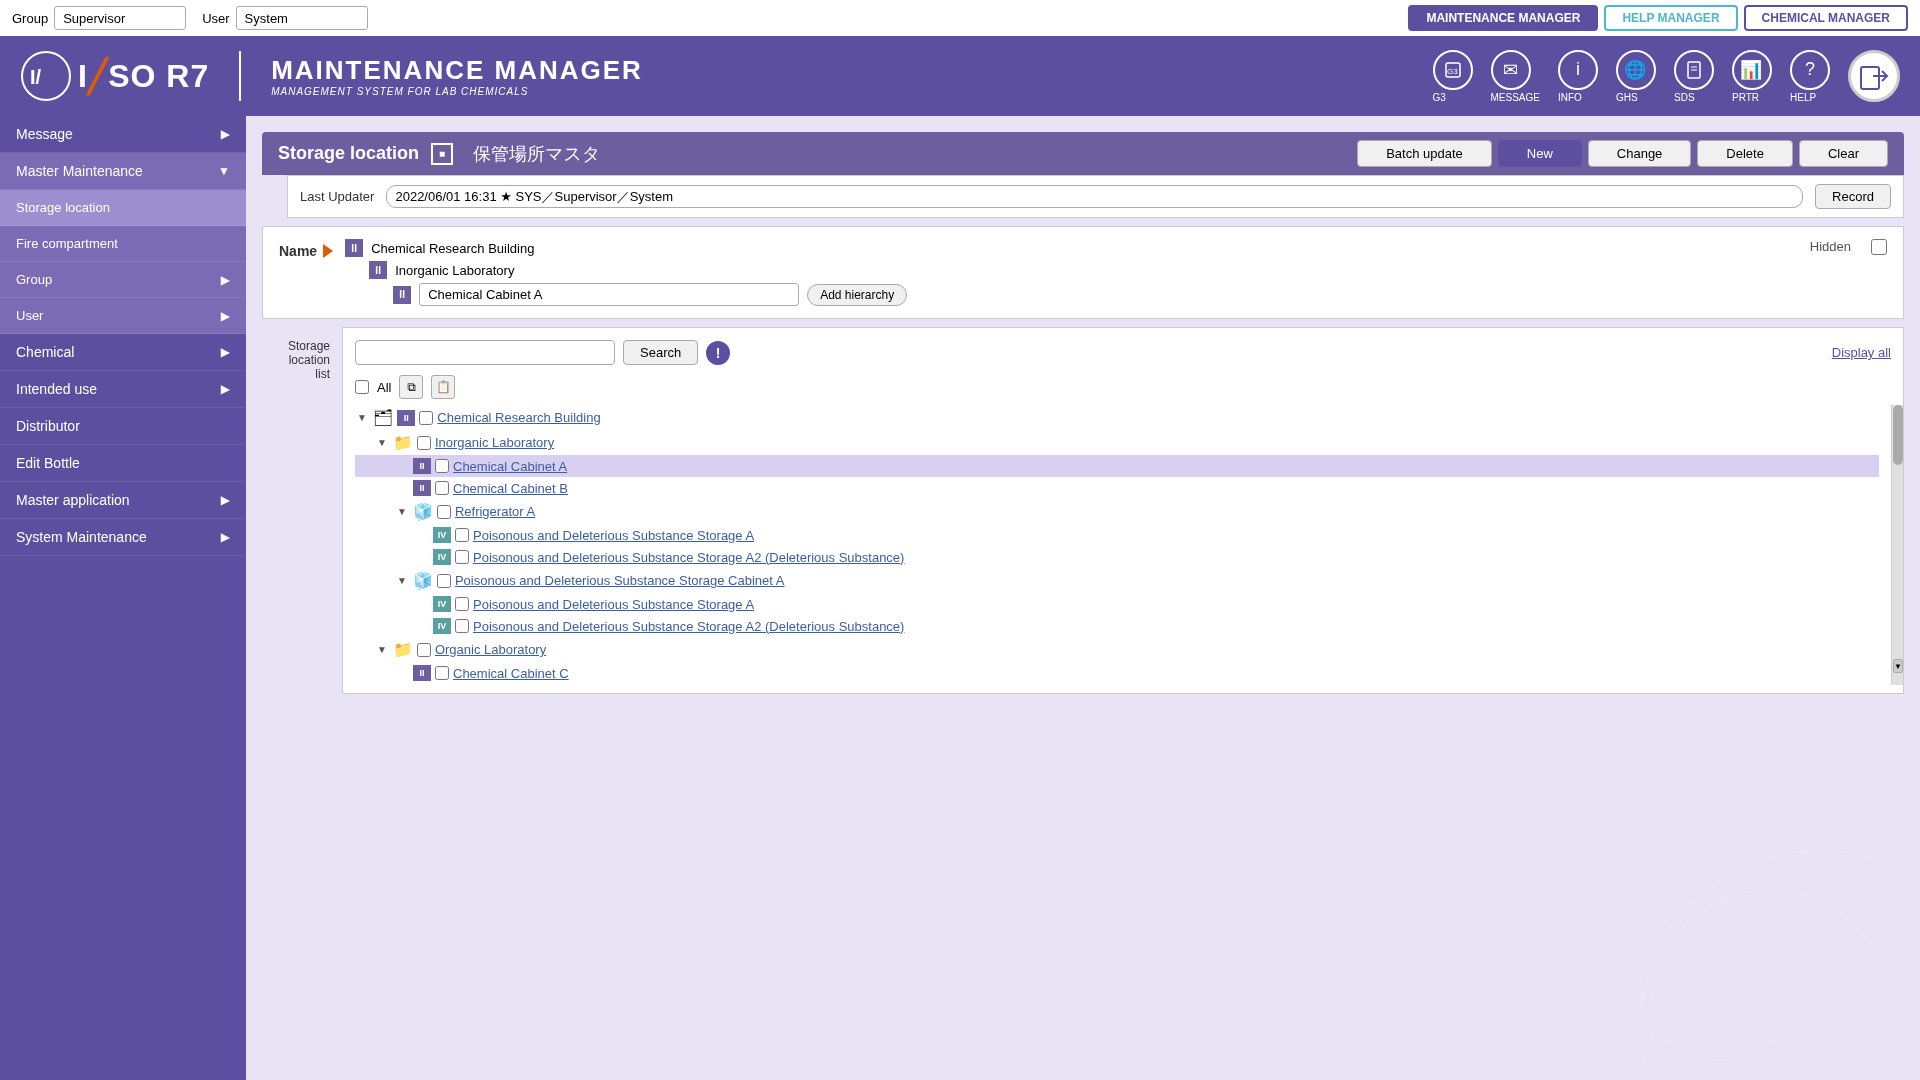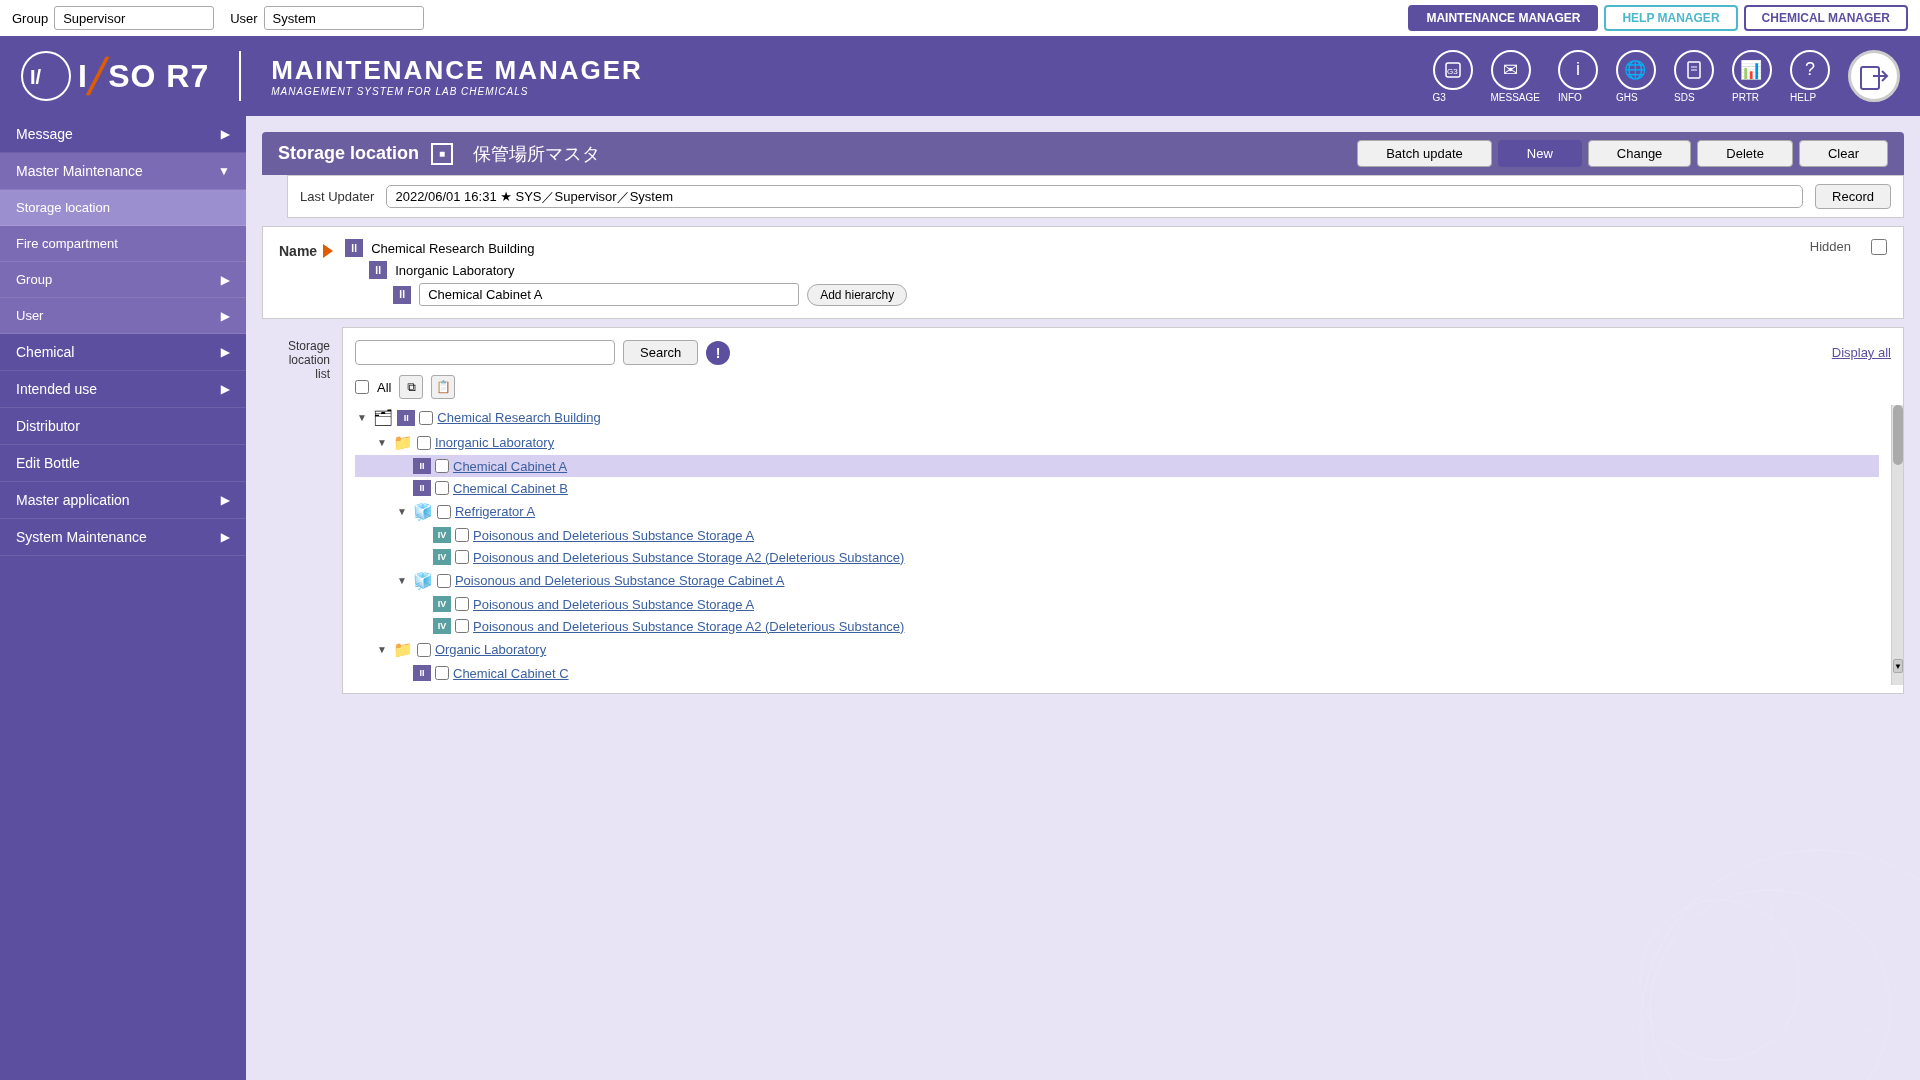--- a/index.html
+++ b/index.html
@@ -6,21 +6,21 @@
     body { font-family: Arial, sans-serif; font-size: 13px; background: #6b5fa0; min-height: 1080px; }
 
     
     .top-bar {
       display: flex; align-items: center; background: #fff;
       padding: 4px 12px; height: 36px; gap: 16px;
     }
     .top-bar-field { display: flex; align-items: center; gap: 6px; font-size: 13px; }
     .top-bar-input {
       border: 1px solid #aaa; border-radius: 3px; padding: 2px 8px;
-      font-size: 13px; height: 24px; width: 160px;
+      font-size: 13px; height: 24px; width: 132px;
     }
     .top-bar-buttons { margin-left: auto; display: flex; gap: 6px; }
     .nav-btn {
       padding: 4px 16px; border: 2px solid; border-radius: 4px;
       font-size: 12px; font-weight: bold; cursor: pointer; background: transparent;
     }
     .nav-btn-dark { background: #5c4fa0; color: #fff; border-color: #5c4fa0; }
     .nav-btn-light { color: #4db8cc; border-color: #4db8cc; background: transparent; }
     .nav-btn-chem { color: #5c4fa0; border-color: #5c4fa0; background: transparent; }
 
@@ -89,21 +89,21 @@
     }
     .page-btn-primary { background: #5c4fa0; color: #fff; border-color: #5c4fa0; }
 
     
     .updater-bar {
       display: flex; align-items: center; gap: 12px; padding: 8px 12px;
       background: #fff; border: 1px solid #ccc; margin-bottom: 8px; margin-left: 25px;
     }
     .updater-label { font-size: 13px; color: #333; }
     .updater-value {
-      flex: 1; border: 1px solid #aaa; border-radius: 5px;
+      flex: 1; border: 1px solid #aaa; border-radius: 10px;
       padding: 3px 8px; font-size: 13px; background: #fff;
     }
     .record-btn {
       padding: 4px 16px; border: 1px solid #aaa; border-radius: 4px;
       background: #f0f0f0; cursor: pointer; font-size: 13px;
     }
 
     
     .name-section {
       background: #fff; border: 1px solid #ccc; padding: 12px 16px;

